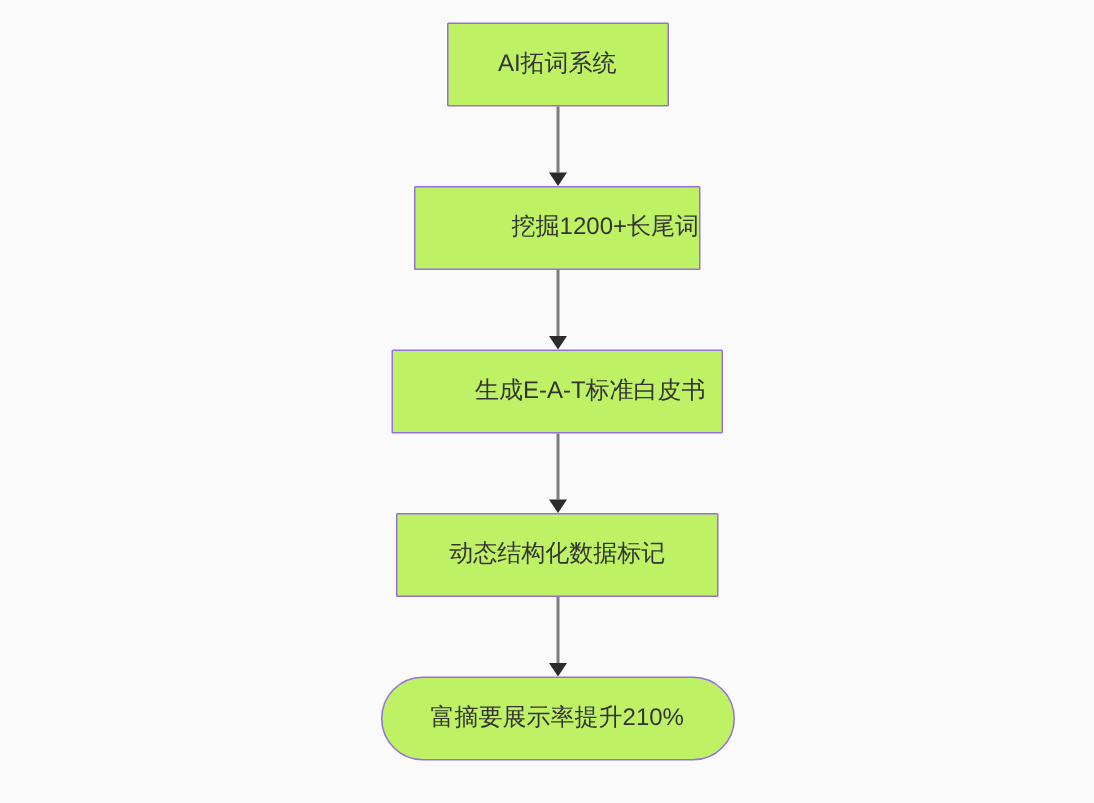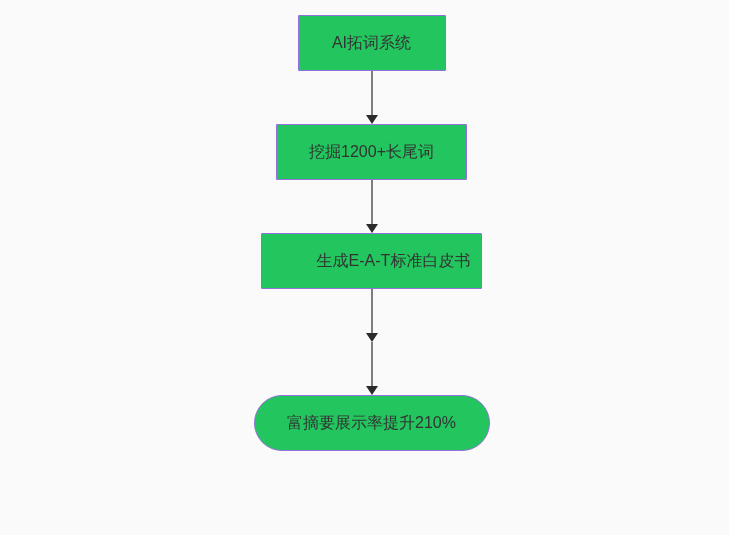--- a/index.html
+++ b/index.html
@@ -23,34 +23,34 @@
     top: 15px;
     left: 7px;
     width: 100%;
     display: flex;
     flex-direction: column;
     align-items: center;
   }
   .node {
     box-sizing: border-box;
     height: 56px;
-    background: #22c55e;
+    background: #bef264;
     border: 1.5px solid #9370DB;
     border-radius: 1px;
     display: flex;
     align-items: center;
     justify-content: center;
     color: #333333;
     font-size: 16px;
     line-height: 1;
     white-space: nowrap;
     flex: 0 0 auto;
   }
   .node.n1 { width: 148px; }
-  .node.n2 { width: 191px; }
+  .node.n2 { width: 191px; justify-content: flex-end; }
   .node.n3 { width: 221px; padding-left: 44px; }
   .node.n4 { width: 215px; }
   .node.n5 { width: 236px; border-radius: 28px; }
   .connector {
     height: 53px;
     display: flex;
     flex-direction: column;
     align-items: center;
     flex: 0 0 auto;
   }
@@ -93,20 +93,23 @@
 
     <div class="node n3">
       <span>生成E-A-T标准白皮书</span>
     </div>
 
     <div class="connector">
       <div class="line"></div>
       <div class="arrowhead"></div>
     </div>
 
+    <div class="node n4">
+      <span>动态结构化数据标记</span>
+    </div>
 
     <div class="connector">
       <div class="line"></div>
       <div class="arrowhead"></div>
     </div>
 
     <div class="node n5">
       <span>富摘要展示率提升210%</span>
     </div>
 

